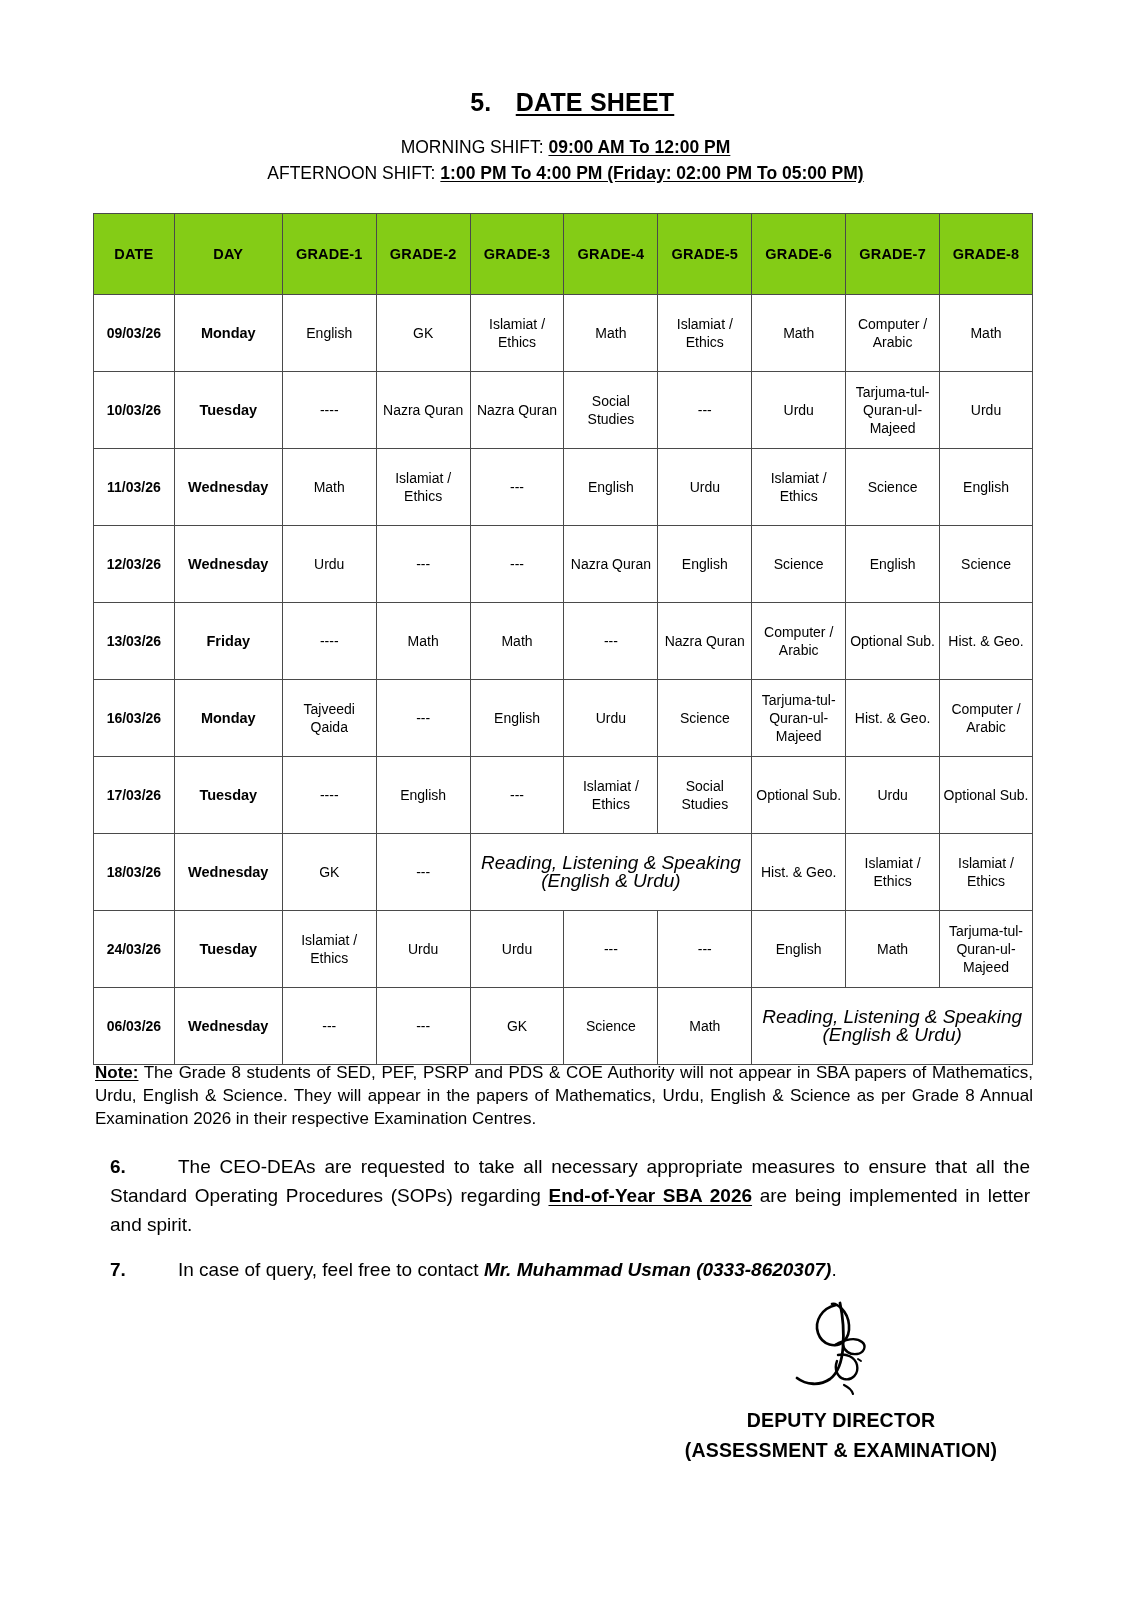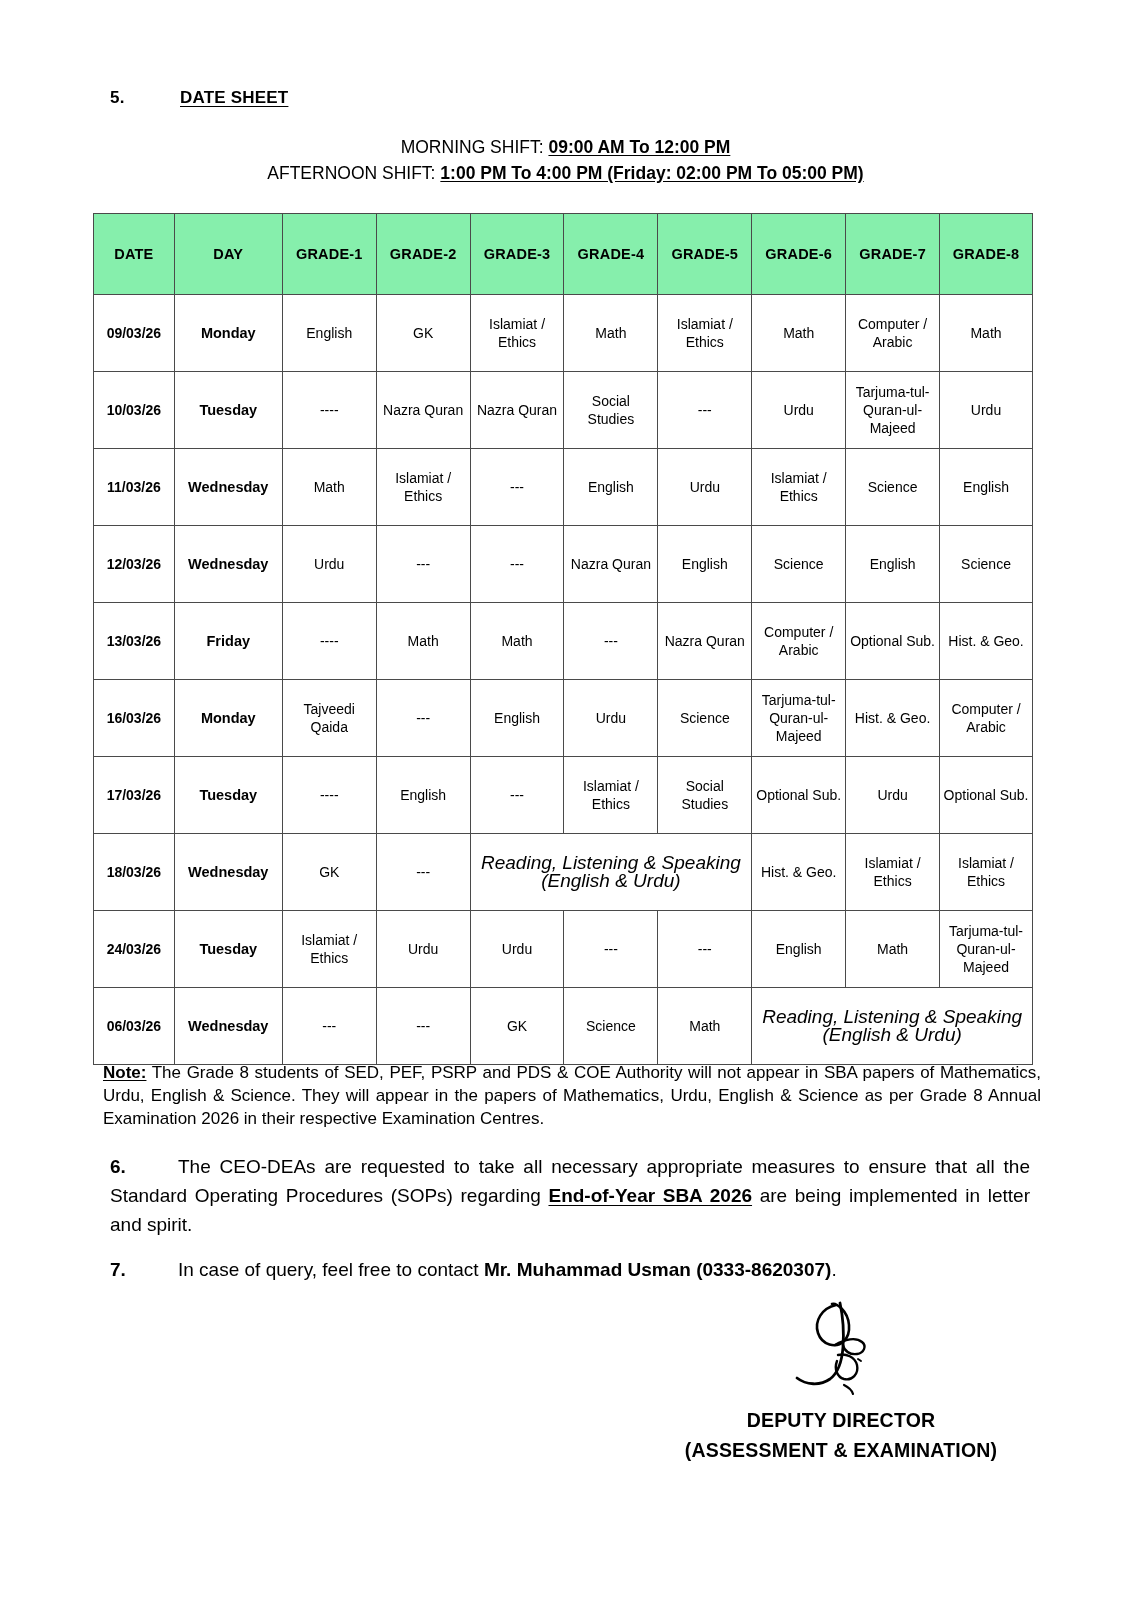--- a/index.html
+++ b/index.html
@@ -21,23 +21,24 @@
     width: 1131px;
     height: 1600px;
   }
 
   
   .section-heading {
     position: absolute;
     left: 110px;
     top: 88px;
     width: 900px;
-    font-size: 17px;
+    font-size: 25px;
     font-weight: bold;
     letter-spacing: 0.2px;
+    text-align: center;
   }
   .section-heading .num {
     display: inline-block;
     width: 70px;
   }
   .section-heading .ttl {
     text-decoration: underline;
     text-underline-offset: 3px;
   }
 
@@ -72,21 +73,21 @@
   }
   .dates-table th,
   .dates-table td {
     border: 1px solid #4a4a4a;
     text-align: center;
     vertical-align: middle;
     padding: 2px 3px;
     line-height: 18px;
   }
   .dates-table thead th {
-    background: #86efac;
+    background: #84cc16;
     font-weight: bold;
     font-size: 14.5px;
     height: 76px;
     letter-spacing: 0.2px;
   }
   .dates-table tbody td {
     height: 72px;
   }
   .dates-table td.c-date {
     font-weight: bold;
@@ -103,21 +104,21 @@
 
   
   col.w-date { width: 80px; }
   col.w-day  { width: 107px; }
   col.w-g    { width: 93px; }
   col.w-g2   { width: 92px; }
 
   
   .note {
     position: absolute;
-    left: 103px;
+    left: 95px;
     top: 1061px;
     width: 938px;
     font-size: 17px;
     line-height: 23px;
     text-align: justify;
     text-justify: inter-word;
   }
   .note .note-label {
     font-weight: bold;
     text-decoration: underline;
@@ -133,21 +134,21 @@
     text-align: justify;
     text-justify: inter-word;
   }
   .para .pnum {
     display: inline-block;
     width: 68px;
     font-weight: bold;
   }
   .para-6 { left: 110px; top: 1152px; }
   .para-7 { left: 110px; top: 1255px; }
-  .para b.strong { font-weight: bold; }
+  .para b.strong { font-weight: bold; font-style: italic; }
   .para b.strong-u {
     font-weight: bold;
     text-decoration: underline;
     text-underline-offset: 3px;
   }
 
   
   .signature-wrap {
     position: absolute;
     left: 740px;

